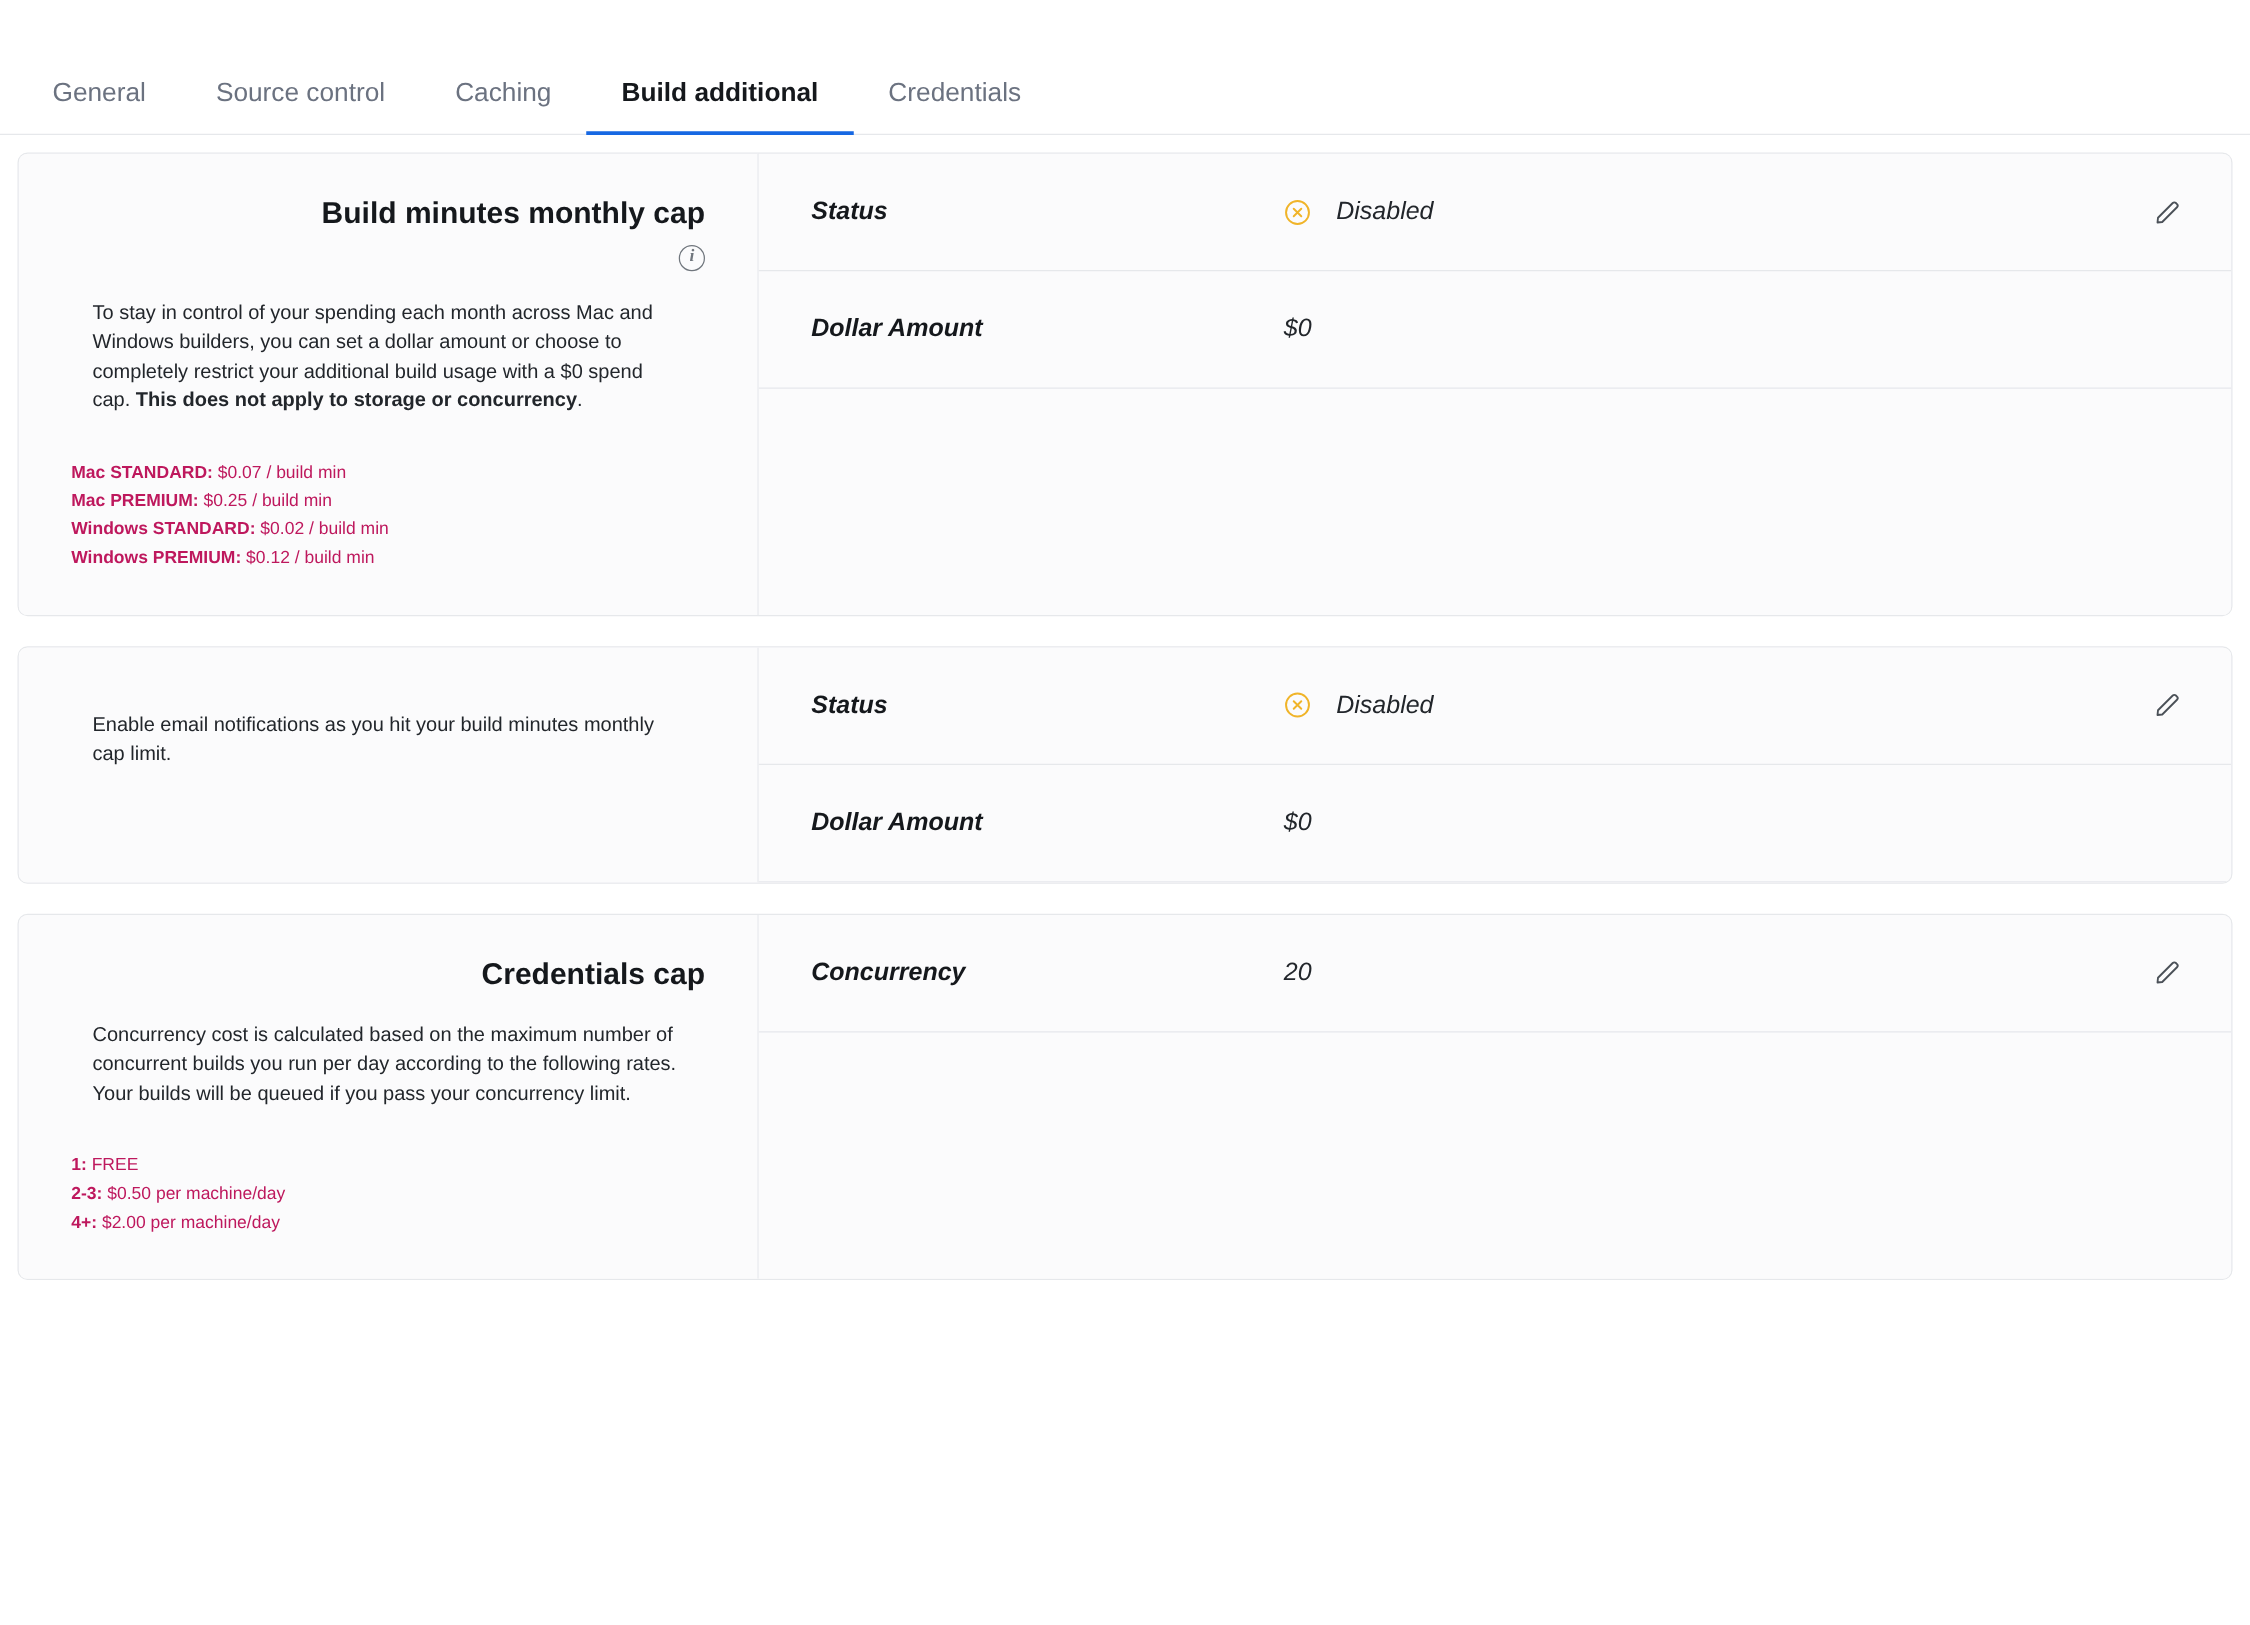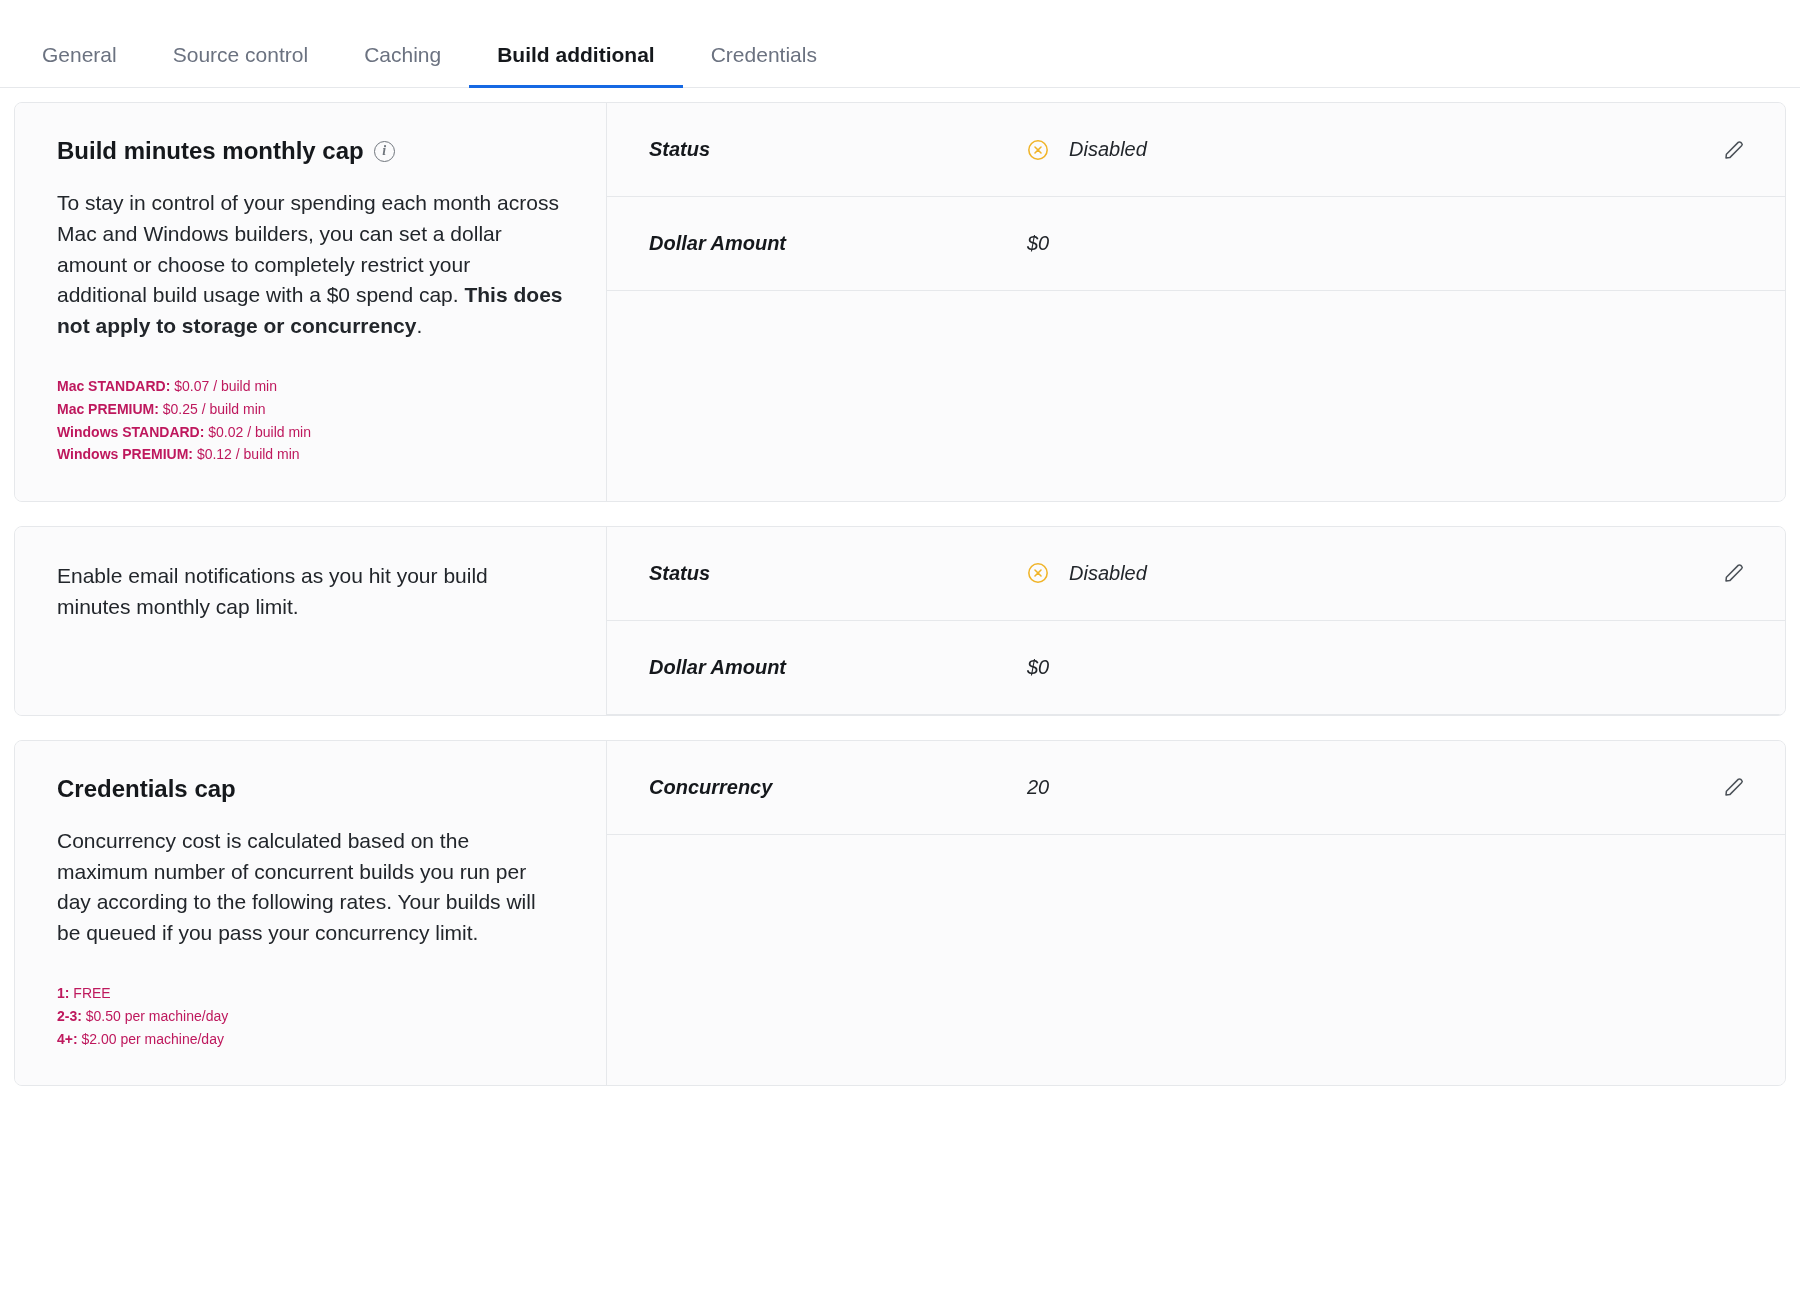--- a/index.html
+++ b/index.html
@@ -13,21 +13,21 @@
   }
   body { width: 1800px; min-height: 1300px; }
 
   
   .tabs {
     display: flex;
     align-items: flex-end;
     gap: 0;
     padding: 0 14px;
     border-bottom: 1px solid #e6e8eb;
-    height: 88px;
+    height: 108px;
   }
   .tab {
     padding: 0 28px 22px 28px;
     font-size: 21px;
     color: #6b7280;
     cursor: pointer;
     position: relative;
     line-height: 1;
     white-space: nowrap;
   }
@@ -67,41 +67,42 @@
     flex-direction: column;
     font-style: italic;
   }
 
   .card-title {
     font-size: 24px;
     font-weight: bold;
     color: #15181c;
     margin: 0 0 22px 0;
     display: flex;
-    align-items: center;
+    align-items: flex-end;
     gap: 10px;
     line-height: 1.2;
+    flex-direction: column;
   }
   .info-icon {
     width: 21px; height: 21px;
     border: 1.6px solid #70767d;
     border-radius: 50%;
     color: #70767d;
     font-size: 14px;
     line-height: 18px;
     text-align: center;
     font-style: italic;
     font-family: "Liberation Serif", serif;
     display: inline-block;
   }
   .card-desc {
-    font-size: 21px;
+    font-size: 16px;
     line-height: 1.47;
     color: #22262b;
-    margin: 0;
+    margin: 17px;
   }
   .card-desc b { font-weight: bold; }
   .rates {
     margin-top: 34px;
     font-size: 14px;
     line-height: 1.48;
     color: #be185d;
   }
   .rates div { margin-bottom: 2px; }
   .rates b { font-weight: bold; }

